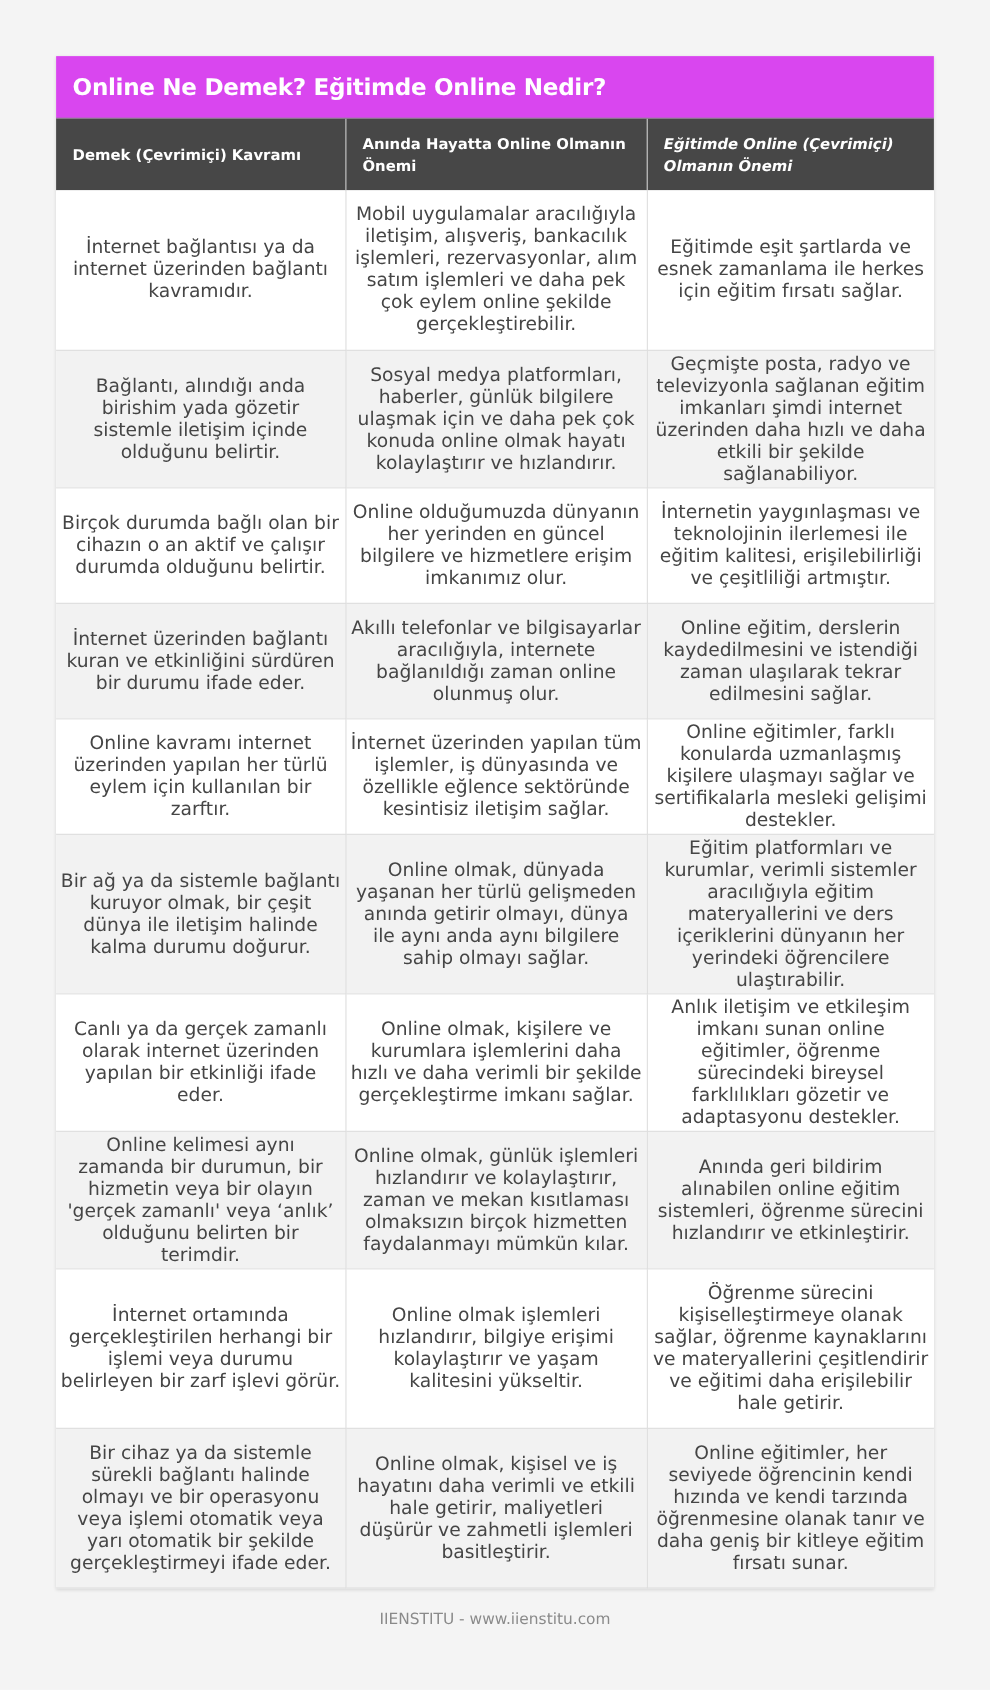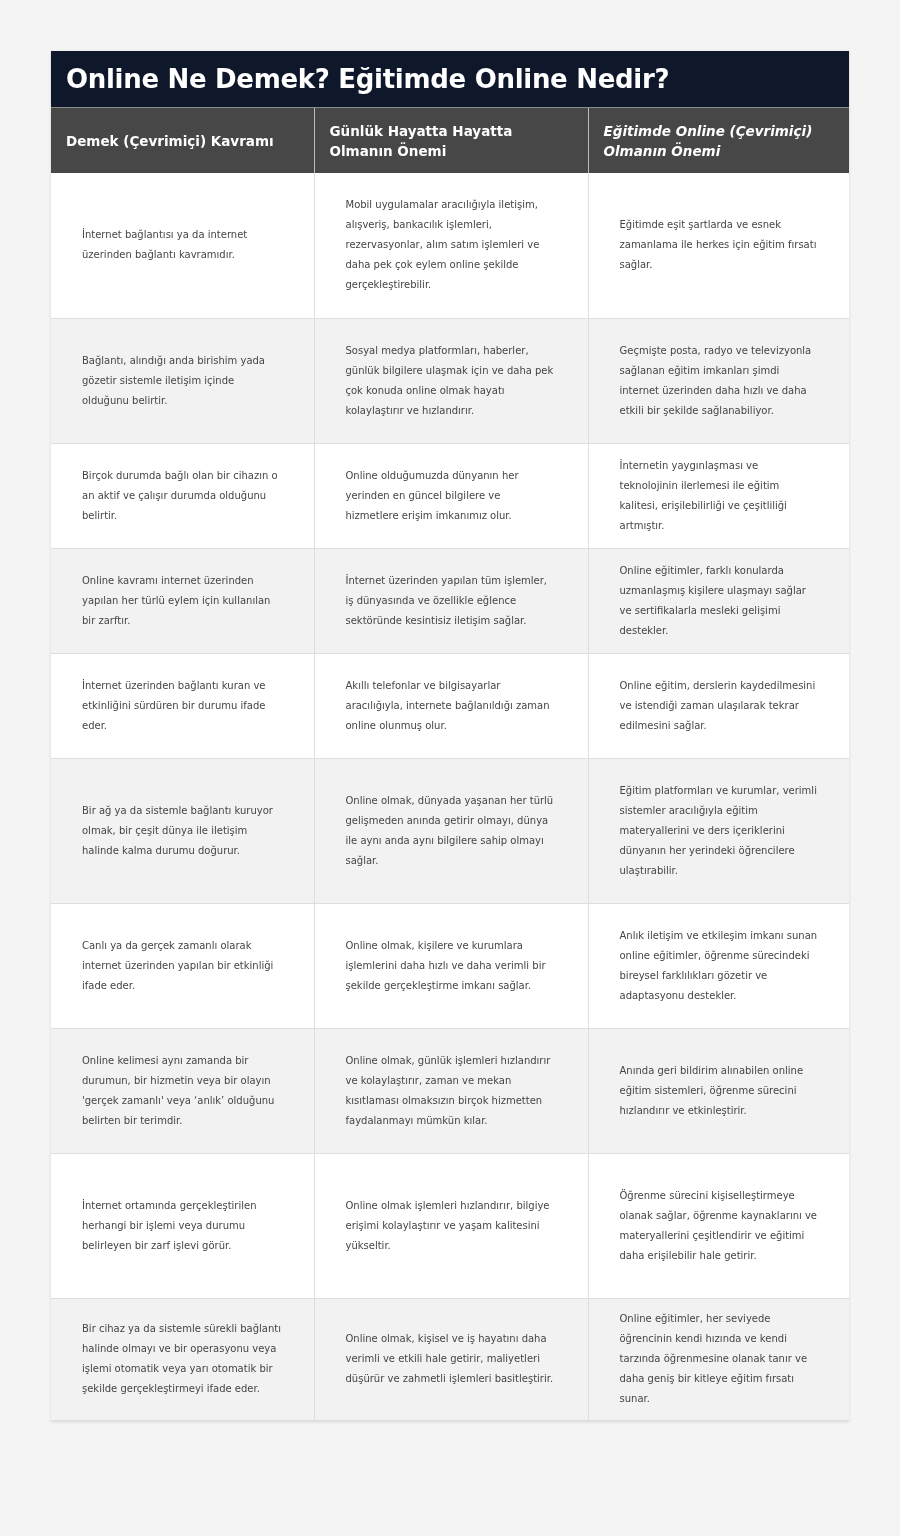--- a/index.html
+++ b/index.html
@@ -18,27 +18,27 @@
     .card {
       position: absolute;
       left: 51px;
       top: 51px;
       width: 798px;
       background: #ffffff;
       box-shadow: 0 1px 3px rgba(0,0,0,0.12);
     }
     .title-bar {
       height: 57px;
-      background: #0f172a;
+      background: #d946ef;
       color: #ffffff;
       display: flex;
       align-items: center;
       padding: 0 15px;
       font-weight: bold;
-      font-size: 26px;
+      font-size: 21px;
       letter-spacing: -0.3px;
       border-bottom: 1px solid #8a8a8a;
       box-sizing: border-box;
     }
     table {
       border-collapse: collapse;
       width: 798px;
       table-layout: fixed;
     }
     col.c1 { width: 263px; }
@@ -52,28 +52,29 @@
       text-align: left;
       vertical-align: middle;
       padding: 0 15px;
       height: 65px;
       line-height: 20px;
       border-right: 1px solid #bdbdbd;
       box-sizing: border-box;
     }
     thead th:last-child { border-right: none; font-style: italic; }
     tbody td {
-      font-size: 10px;
+      font-size: 17px;
       line-height: 20px;
       color: #454545;
       vertical-align: middle;
-      padding: 0 31px;
+      padding: 0 4px;
       border-right: 1px solid #dedede;
       border-bottom: 1px solid #dedede;
       box-sizing: border-box;
+      text-align: center;
     }
     tbody td:last-child { border-right: none; }
     tbody tr:nth-child(odd) td { background: #ffffff; }
     tbody tr:nth-child(even) td { background: #f2f2f2; }
     .footer {
       position: absolute;
       left: 0;
       top: 1464px;
       width: 900px;
       text-align: center;
@@ -89,49 +90,49 @@
     <div class="title-bar">Online Ne Demek? Eğitimde Online Nedir?</div>
     <table>
       <colgroup>
           <col class="c1">
           <col class="c2">
           <col class="c3">
         </colgroup>
       <thead>
         <tr>
           <th>Demek (Çevrimiçi) Kavramı</th>
-          <th>Günlük Hayatta Hayatta Olmanın Önemi</th>
+          <th>Anında Hayatta Online Olmanın Önemi</th>
           <th>Eğitimde Online (Çevrimiçi) Olmanın Önemi</th>
         </tr>
       </thead>
       <tbody id="tbody">
         <tr style="height:145px">
           <td>İnternet bağlantısı ya da internet üzerinden bağlantı kavramıdır.</td>
           <td>Mobil uygulamalar aracılığıyla iletişim, alışveriş, bankacılık işlemleri, rezervasyonlar, alım satım işlemleri ve daha pek çok eylem online şekilde gerçekleştirebilir.</td>
           <td>Eğitimde eşit şartlarda ve esnek zamanlama ile herkes için eğitim fırsatı sağlar.</td>
         </tr>
         <tr style="height:125px">
           <td>Bağlantı, alındığı anda birishim yada gözetir sistemle iletişim içinde olduğunu belirtir.</td>
           <td>Sosyal medya platformları, haberler, günlük bilgilere ulaşmak için ve daha pek çok konuda online olmak hayatı kolaylaştırır ve hızlandırır.</td>
           <td>Geçmişte posta, radyo ve televizyonla sağlanan eğitim imkanları şimdi internet üzerinden daha hızlı ve daha etkili bir şekilde sağlanabiliyor.</td>
         </tr>
         <tr style="height:105px">
           <td>Birçok durumda bağlı olan bir cihazın o an aktif ve çalışır durumda olduğunu belirtir.</td>
           <td>Online olduğumuzda dünyanın her yerinden en güncel bilgilere ve hizmetlere erişim imkanımız olur.</td>
           <td>İnternetin yaygınlaşması ve teknolojinin ilerlemesi ile eğitim kalitesi, erişilebilirliği ve çeşitliliği artmıştır.</td>
         </tr>
         <tr style="height:105px">
+          <td>İnternet üzerinden bağlantı kuran ve etkinliğini sürdüren bir durumu ifade eder.</td>
+          <td>Akıllı telefonlar ve bilgisayarlar aracılığıyla, internete bağlanıldığı zaman online olunmuş olur.</td>
+          <td>Online eğitim, derslerin kaydedilmesini ve istendiği zaman ulaşılarak tekrar edilmesini sağlar.</td>
+        </tr>
+        <tr style="height:105px">
           <td>Online kavramı internet üzerinden yapılan her türlü eylem için kullanılan bir zarftır.</td>
           <td>İnternet üzerinden yapılan tüm işlemler, iş dünyasında ve özellikle eğlence sektöründe kesintisiz iletişim sağlar.</td>
           <td>Online eğitimler, farklı konularda uzmanlaşmış kişilere ulaşmayı sağlar ve sertifikalarla mesleki gelişimi destekler.</td>
-        </tr>
-        <tr style="height:105px">
-          <td>İnternet üzerinden bağlantı kuran ve etkinliğini sürdüren bir durumu ifade eder.</td>
-          <td>Akıllı telefonlar ve bilgisayarlar aracılığıyla, internete bağlanıldığı zaman online olunmuş olur.</td>
-          <td>Online eğitim, derslerin kaydedilmesini ve istendiği zaman ulaşılarak tekrar edilmesini sağlar.</td>
         </tr>
         <tr style="height:145px">
           <td>Bir ağ ya da sistemle bağlantı kuruyor olmak, bir çeşit dünya ile iletişim halinde kalma durumu doğurur.</td>
           <td>Online olmak, dünyada yaşanan her türlü gelişmeden anında getirir olmayı, dünya ile aynı anda aynı bilgilere sahip olmayı sağlar.</td>
           <td>Eğitim platformları ve kurumlar, verimli sistemler aracılığıyla eğitim materyallerini ve ders içeriklerini dünyanın her yerindeki öğrencilere ulaştırabilir.</td>
         </tr>
         <tr style="height:125px">
           <td>Canlı ya da gerçek zamanlı olarak internet üzerinden yapılan bir etkinliği ifade eder.</td>
           <td>Online olmak, kişilere ve kurumlara işlemlerini daha hızlı ve daha verimli bir şekilde gerçekleştirme imkanı sağlar.</td>
           <td>Anlık iletişim ve etkileşim imkanı sunan online eğitimler, öğrenme sürecindeki bireysel farklılıkları gözetir ve adaptasyonu destekler.</td>
@@ -139,21 +140,22 @@
         <tr style="height:125px">
           <td>Online kelimesi aynı zamanda bir durumun, bir hizmetin veya bir olayın 'gerçek zamanlı' veya ‘anlık’ olduğunu belirten bir terimdir.</td>
           <td>Online olmak, günlük işlemleri hızlandırır ve kolaylaştırır, zaman ve mekan kısıtlaması olmaksızın birçok hizmetten faydalanmayı mümkün kılar.</td>
           <td>Anında geri bildirim alınabilen online eğitim sistemleri, öğrenme sürecini hızlandırır ve etkinleştirir.</td>
         </tr>
         <tr style="height:145px">
           <td>İnternet ortamında gerçekleştirilen herhangi bir işlemi veya durumu belirleyen bir zarf işlevi görür.</td>
           <td>Online olmak işlemleri hızlandırır, bilgiye erişimi kolaylaştırır ve yaşam kalitesini yükseltir.</td>
           <td>Öğrenme sürecini kişiselleştirmeye olanak sağlar, öğrenme kaynaklarını ve materyallerini çeşitlendirir ve eğitimi daha erişilebilir hale getirir.</td>
         </tr>
-        <tr style="height:122px">
+        <tr style="height:145px">
           <td>Bir cihaz ya da sistemle sürekli bağlantı halinde olmayı ve bir operasyonu veya işlemi otomatik veya yarı otomatik bir şekilde gerçekleştirmeyi ifade eder.</td>
           <td>Online olmak, kişisel ve iş hayatını daha verimli ve etkili hale getirir, maliyetleri düşürür ve zahmetli işlemleri basitleştirir.</td>
           <td>Online eğitimler, her seviyede öğrencinin kendi hızında ve kendi tarzında öğrenmesine olanak tanır ve daha geniş bir kitleye eğitim fırsatı sunar.</td>
         </tr>
       </tbody>
     </table>
   </div>
+  <div class="footer">IIENSTITU - www.iienstitu.com</div>
 </div>
 
 </body></html>

